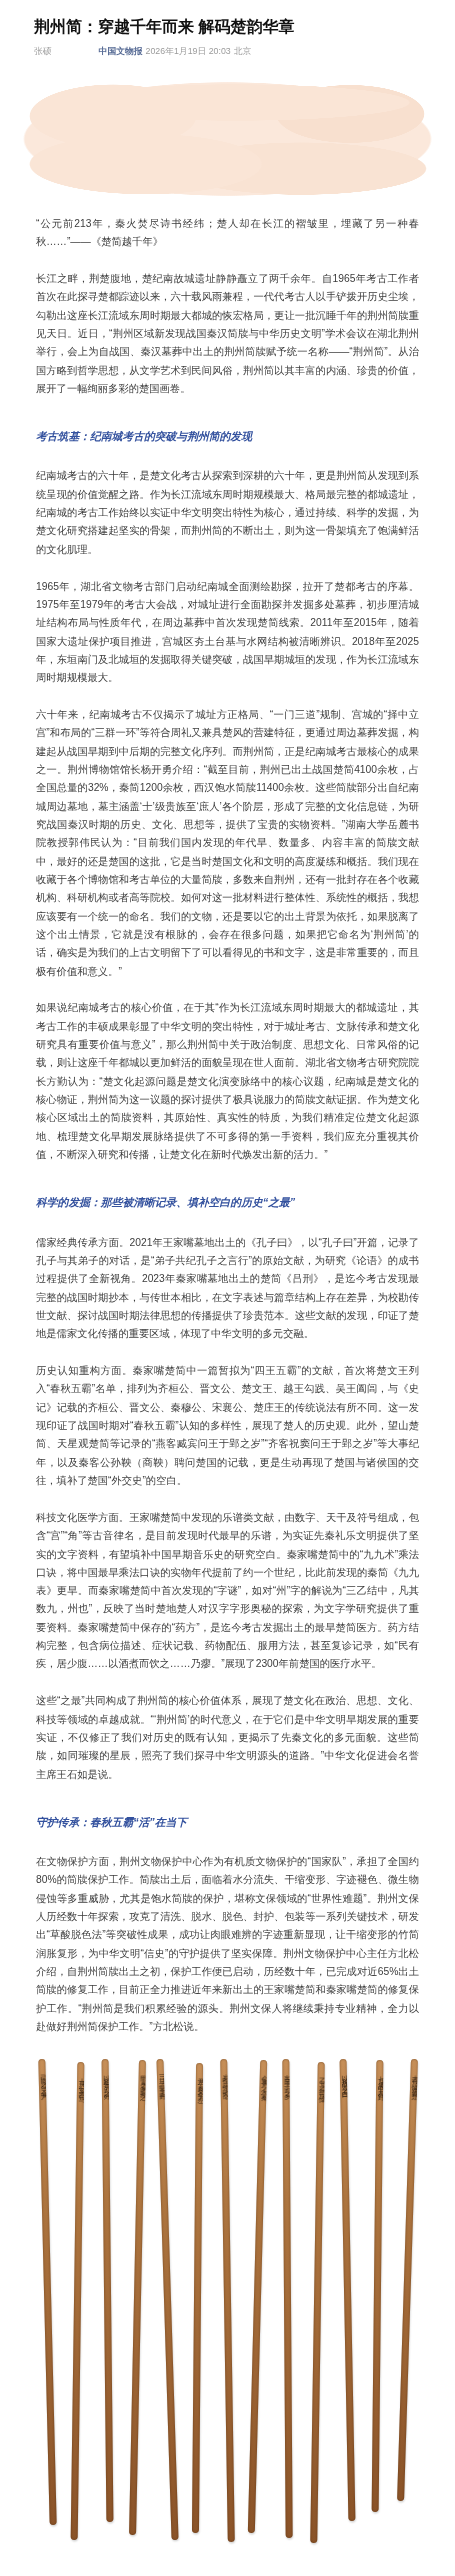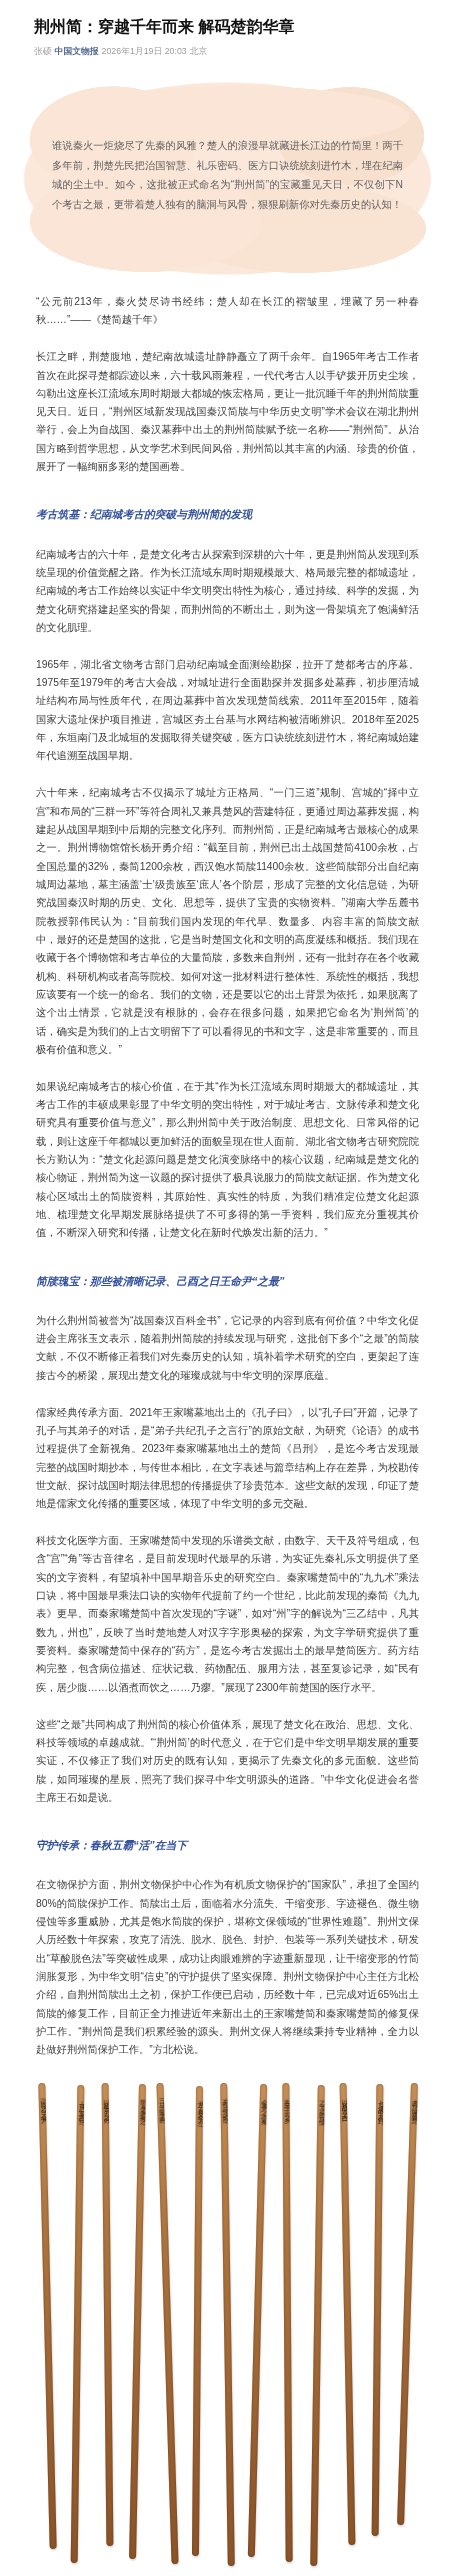--- a/index.html
+++ b/index.html
@@ -3,21 +3,21 @@
 <meta charset="utf-8">
 <style>
   html,body{margin:0;padding:0;background:#ffffff;}
   .page{width:455px;min-height:3298px;margin:0 auto;box-sizing:border-box;
         padding:13.4px 0 20.6px;font-family:"Liberation Sans",sans-serif;background:#fff;}
   
   .header{padding:0 34px;}
   .title{font-size:16px;line-height:1.35;font-weight:700;color:#121212;margin:3.1px 0 8.2px;}
   .byline{font-size:8.8px;color:#9b9b9b;display:flex;gap:3px;align-items:center;}
   .byline .author{color:#9b9b9b;}
-  .byline .source{color:#576b95;font-weight:600;cursor:pointer;}
+  .byline .source{color:#576b95;font-weight:600;cursor:pointer;margin-left:44px;}
   .byline .date,.byline .loc{color:#9b9b9b;}
   
   .banner{position:relative;margin:24px 23px 3.1px;padding:54px 29px 60px;}
   .banner-bg{position:absolute;inset:0;
     background:
       radial-gradient(closest-side at 22% 30%, #fae5d6 0 92%, transparent 93%),
       radial-gradient(closest-side at 52% 18%, #fae5d6 0 88%, transparent 89%),
       radial-gradient(closest-side at 80% 28%, #f8e0cf 0 90%, transparent 91%),
       radial-gradient(closest-side at 30% 72%, #fae5d6 0 94%, transparent 95%),
       radial-gradient(closest-side at 68% 76%, #f9e3d3 0 95%, transparent 96%),
@@ -62,36 +62,35 @@
     <div class="byline">
       <span class="author">张硕</span>
       <span class="source">中国文物报</span>
       <span class="date">2026年1月19日 20:03</span>
       <span class="loc">北京</span>
     </div>
   </div>
 
   <div class="banner">
     <div class="banner-bg"></div>
-    <div class="banner-text">谁说秦火一炬烧尽了先秦的风雅？楚人的浪漫早就藏进长江边的竹简里！两千多年前，荆楚先民把治国智慧、礼乐密码、医方口诀统统刻进竹木，埋在纪南城的尘土中。如今，这批被正式命名为“荆州简”的宝藏重见天日，不仅创下N个考古之最，更带着楚人独有的脑洞与风骨，狠狠刷新你对先秦历史的认知！</div>
   </div>
 
   <div class="article">
     <p>“公元前213年，秦火焚尽诗书经纬；楚人却在长江的褶皱里，埋藏了另一种春秋……”——《楚简越千年》</p>
     <p>长江之畔，荆楚腹地，楚纪南故城遗址静静矗立了两千余年。自1965年考古工作者首次在此探寻楚都踪迹以来，六十载风雨兼程，一代代考古人以手铲拨开历史尘埃，勾勒出这座长江流域东周时期最大都城的恢宏格局，更让一批沉睡千年的荆州简牍重见天日。近日，“荆州区域新发现战国秦汉简牍与中华历史文明”学术会议在湖北荆州举行，会上为自战国、秦汉墓葬中出土的荆州简牍赋予统一名称——“荆州简”。从治国方略到哲学思想，从文学艺术到民间风俗，荆州简以其丰富的内涵、珍贵的价值，展开了一幅绚丽多彩的楚国画卷。</p>
 
     <h2>考古筑基：纪南城考古的突破与荆州简的发现</h2>
     <p>纪南城考古的六十年，是楚文化考古从探索到深耕的六十年，更是荆州简从发现到系统呈现的价值觉醒之路。作为长江流域东周时期规模最大、格局最完整的都城遗址，纪南城的考古工作始终以实证中华文明突出特性为核心，通过持续、科学的发掘，为楚文化研究搭建起坚实的骨架，而荆州简的不断出土，则为这一骨架填充了饱满鲜活的文化肌理。</p>
-    <p>1965年，湖北省文物考古部门启动纪南城全面测绘勘探，拉开了楚都考古的序幕。1975年至1979年的考古大会战，对城址进行全面勘探并发掘多处墓葬，初步厘清城址结构布局与性质年代，在周边墓葬中首次发现楚简线索。2011年至2015年，随着国家大遗址保护项目推进，宫城区夯土台基与水网结构被清晰辨识。2018年至2025年，东垣南门及北城垣的发掘取得关键突破，医方口诀统统刻进竹木，将纪南城始建年代追溯至战国早期。</p>
+    <p>1965年，湖北省文物考古部门启动纪南城全面测绘勘探，拉开了楚都考古的序幕。1975年至1979年的考古大会战，对城址进行全面勘探并发掘多处墓葬，初步厘清城址结构布局与性质年代，在周边墓葬中首次发现楚简线索。2011年至2015年，随着国家大遗址保护项目推进，宫城区夯土台基与水网结构被清晰辨识。2018年至2025年，东垣南门及北城垣的发掘取得关键突破，战国早期城垣的发现，作为长江流域东周时期规模最大。</p>
     <p>六十年来，纪南城考古不仅揭示了城址方正格局、“一门三道”规制、宫城的“择中立宫”和布局的“三群一环”等符合周礼又兼具楚风的营建特征，更通过周边墓葬发掘，构建起从战国早期到中后期的完整文化序列。而荆州简，正是纪南城考古最核心的成果之一。荆州博物馆馆长杨开勇介绍：“截至目前，荆州已出土战国楚简4100余枚，占全国总量的32%，秦简1200余枚，西汉饱水简牍11400余枚。这些简牍部分出自纪南城周边墓地，墓主涵盖‘士’级贵族至‘庶人’各个阶层，形成了完整的文化信息链，为研究战国秦汉时期的历史、文化、思想等，提供了宝贵的实物资料。”湖南大学岳麓书院教授郭伟民认为：“目前我们国内发现的年代早、数量多、内容丰富的简牍文献中，最好的还是楚国的这批，它是当时楚国文化和文明的高度凝练和概括。我们现在收藏于各个博物馆和考古单位的大量简牍，多数来自荆州，还有一批封存在各个收藏机构、科研机构或者高等院校。如何对这一批材料进行整体性、系统性的概括，我想应该要有一个统一的命名。我们的文物，还是要以它的出土背景为依托，如果脱离了这个出土情景，它就是没有根脉的，会存在很多问题，如果把它命名为‘荆州简’的话，确实是为我们的上古文明留下了可以看得见的书和文字，这是非常重要的，而且极有价值和意义。”</p>
     <p>如果说纪南城考古的核心价值，在于其“作为长江流域东周时期最大的都城遗址，其考古工作的丰硕成果彰显了中华文明的突出特性，对于城址考古、文脉传承和楚文化研究具有重要价值与意义”，那么荆州简中关于政治制度、思想文化、日常风俗的记载，则让这座千年都城以更加鲜活的面貌呈现在世人面前。湖北省文物考古研究院院长方勤认为：“楚文化起源问题是楚文化演变脉络中的核心议题，纪南城是楚文化的核心物证，荆州简为这一议题的探讨提供了极具说服力的简牍文献证据。作为楚文化核心区域出土的简牍资料，其原始性、真实性的特质，为我们精准定位楚文化起源地、梳理楚文化早期发展脉络提供了不可多得的第一手资料，我们应充分重视其价值，不断深入研究和传播，让楚文化在新时代焕发出新的活力。”</p>
 
-    <h2>简牍瑰宝：那些被清晰记录、己酉之日王命尹“之最”</h2>
-    <p>为什么荆州简被誉为“战国秦汉百科全书”，它记录的内容到底有何价值？中华文化促进会主席张玉文表示，随着荆州简牍的持续发现与研究，这批创下多个“之最”的简牍文献，不仅不断修正着我们对先秦历史的认知，填补着学术研究的空白，更架起了连接古今的桥梁，展现出楚文化的璀璨成就与中华文明的深厚底蕴。</p>
+    <h2>科学的发掘：那些被清晰记录、填补空白的历史“之最”</h2>
     <p>儒家经典传承方面。2021年王家嘴墓地出土的《孔子曰》，以“孔子曰”开篇，记录了孔子与其弟子的对话，是“弟子共纪孔子之言行”的原始文献，为研究《论语》的成书过程提供了全新视角。2023年秦家嘴墓地出土的楚简《吕刑》，是迄今考古发现最完整的战国时期抄本，与传世本相比，在文字表述与篇章结构上存在差异，为校勘传世文献、探讨战国时期法律思想的传播提供了珍贵范本。这些文献的发现，印证了楚地是儒家文化传播的重要区域，体现了中华文明的多元交融。</p>
+    <p>历史认知重构方面。秦家嘴楚简中一篇暂拟为“四王五霸”的文献，首次将楚文王列入“春秋五霸”名单，排列为齐桓公、晋文公、楚文王、越王勾践、吴王阖闾，与《史记》记载的齐桓公、晋文公、秦穆公、宋襄公、楚庄王的传统说法有所不同。这一发现印证了战国时期对“春秋五霸”认知的多样性，展现了楚人的历史观。此外，望山楚简、天星观楚简等记录的“燕客臧宾问王于郢之岁”“齐客祝窦问王于郢之岁”等大事纪年，以及秦客公孙鞅（商鞅）聘问楚国的记载，更是生动再现了楚国与诸侯国的交往，填补了楚国“外交史”的空白。</p>
     <p>科技文化医学方面。王家嘴楚简中发现的乐谱类文献，由数字、天干及符号组成，包含“宫”“角”等古音律名，是目前发现时代最早的乐谱，为实证先秦礼乐文明提供了坚实的文字资料，有望填补中国早期音乐史的研究空白。秦家嘴楚简中的“九九术”乘法口诀，将中国最早乘法口诀的实物年代提前了约一个世纪，比此前发现的秦简《九九表》更早。而秦家嘴楚简中首次发现的“字谜”，如对“州”字的解说为“三乙结中，凡其数九，州也”，反映了当时楚地楚人对汉字字形奥秘的探索，为文字学研究提供了重要资料。秦家嘴楚简中保存的“药方”，是迄今考古发掘出土的最早楚简医方。药方结构完整，包含病位描述、症状记载、药物配伍、服用方法，甚至复诊记录，如“民有疾，居少腹……以酒煮而饮之……乃瘳。”展现了2300年前楚国的医疗水平。</p>
     <p>这些“之最”共同构成了荆州简的核心价值体系，展现了楚文化在政治、思想、文化、科技等领域的卓越成就。“‘荆州简’的时代意义，在于它们是中华文明早期发展的重要实证，不仅修正了我们对历史的既有认知，更揭示了先秦文化的多元面貌。这些简牍，如同璀璨的星辰，照亮了我们探寻中华文明源头的道路。”中华文化促进会名誉主席王石如是说。</p>
 
     <h2>守护传承：春秋五霸“活”在当下</h2>
     <p>在文物保护方面，荆州文物保护中心作为有机质文物保护的“国家队”，承担了全国约80%的简牍保护工作。简牍出土后，面临着水分流失、干缩变形、字迹褪色、微生物侵蚀等多重威胁，尤其是饱水简牍的保护，堪称文保领域的“世界性难题”。荆州文保人历经数十年探索，攻克了清洗、脱水、脱色、封护、包装等一系列关键技术，研发出“草酸脱色法”等突破性成果，成功让肉眼难辨的字迹重新显现，让干缩变形的竹简润胀复形，为中华文明“信史”的守护提供了坚实保障。荆州文物保护中心主任方北松介绍，自荆州简牍出土之初，保护工作便已启动，历经数十年，已完成对近65%出土简牍的修复工作，目前正全力推进近年来新出土的王家嘴楚简和秦家嘴楚简的修复保护工作。“荆州简是我们积累经验的源头。荆州文保人将继续秉持专业精神，全力以赴做好荆州简保护工作。”方北松说。</p>
   </div>
 
   <figure style="margin:0">
     <div class="fig1">
       <div class="slip">

